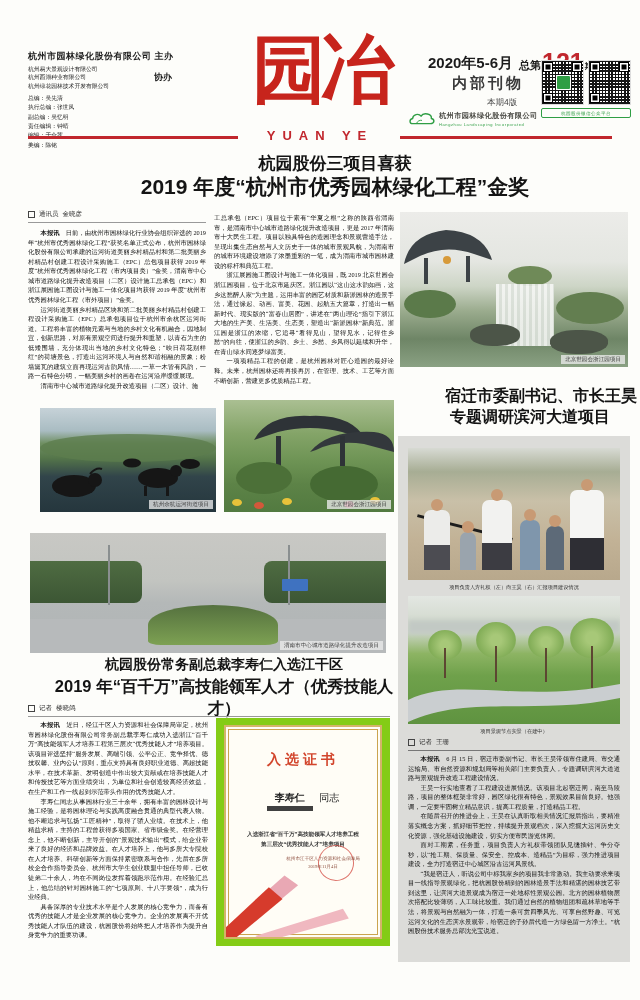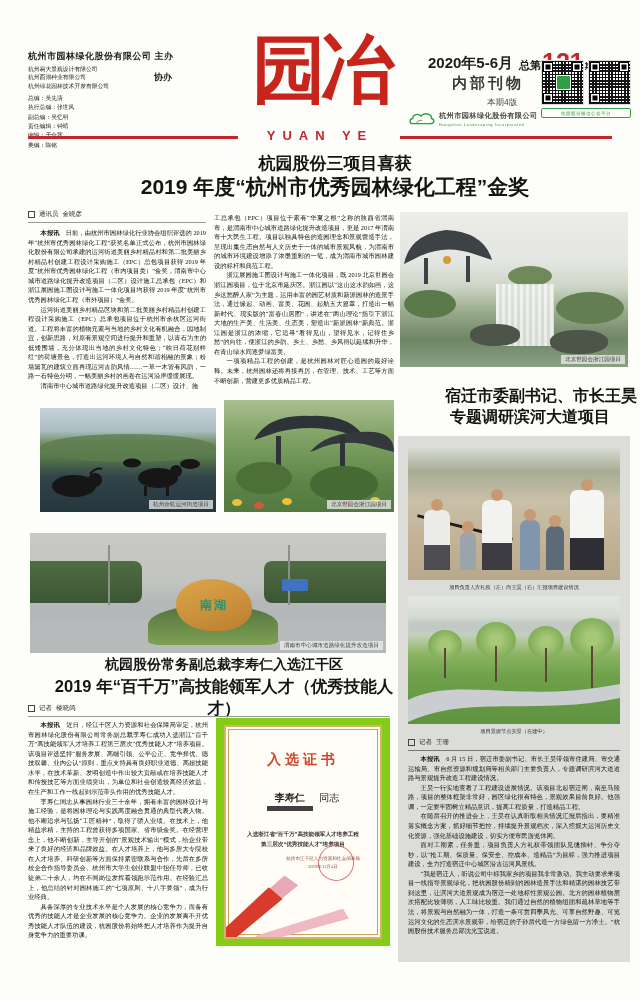--- a/index.html
+++ b/index.html
@@ -278,21 +278,20 @@
   </div>
 
   <div class="photo ph-rd">
     <div class="rd-trees" style="left:-8px;width:120px"></div>
     <div class="rd-trees" style="right:-8px;width:130px"></div>
     <div class="rd-road"></div>
     <div class="rd-pole" style="left:78px"></div>
     <div class="rd-pole" style="right:96px"></div>
     <div class="rd-sign"></div>
     <div class="rd-mound"></div>
-    <div class="rd-stone">南湖</div>
     <div class="pcap">渭南市中心城市道路绿化提升改造项目</div>
   </div>
 
   <div class="abs hl sans a2h1">宿迁市委副书记、市长王昊</div>
   <div class="abs hl sans a2h2">专题调研滨河大道项目</div>
 
   <div class="abs a2-panel">
 
     <div class="photo ph-mt">
       <div class="rail"></div>

